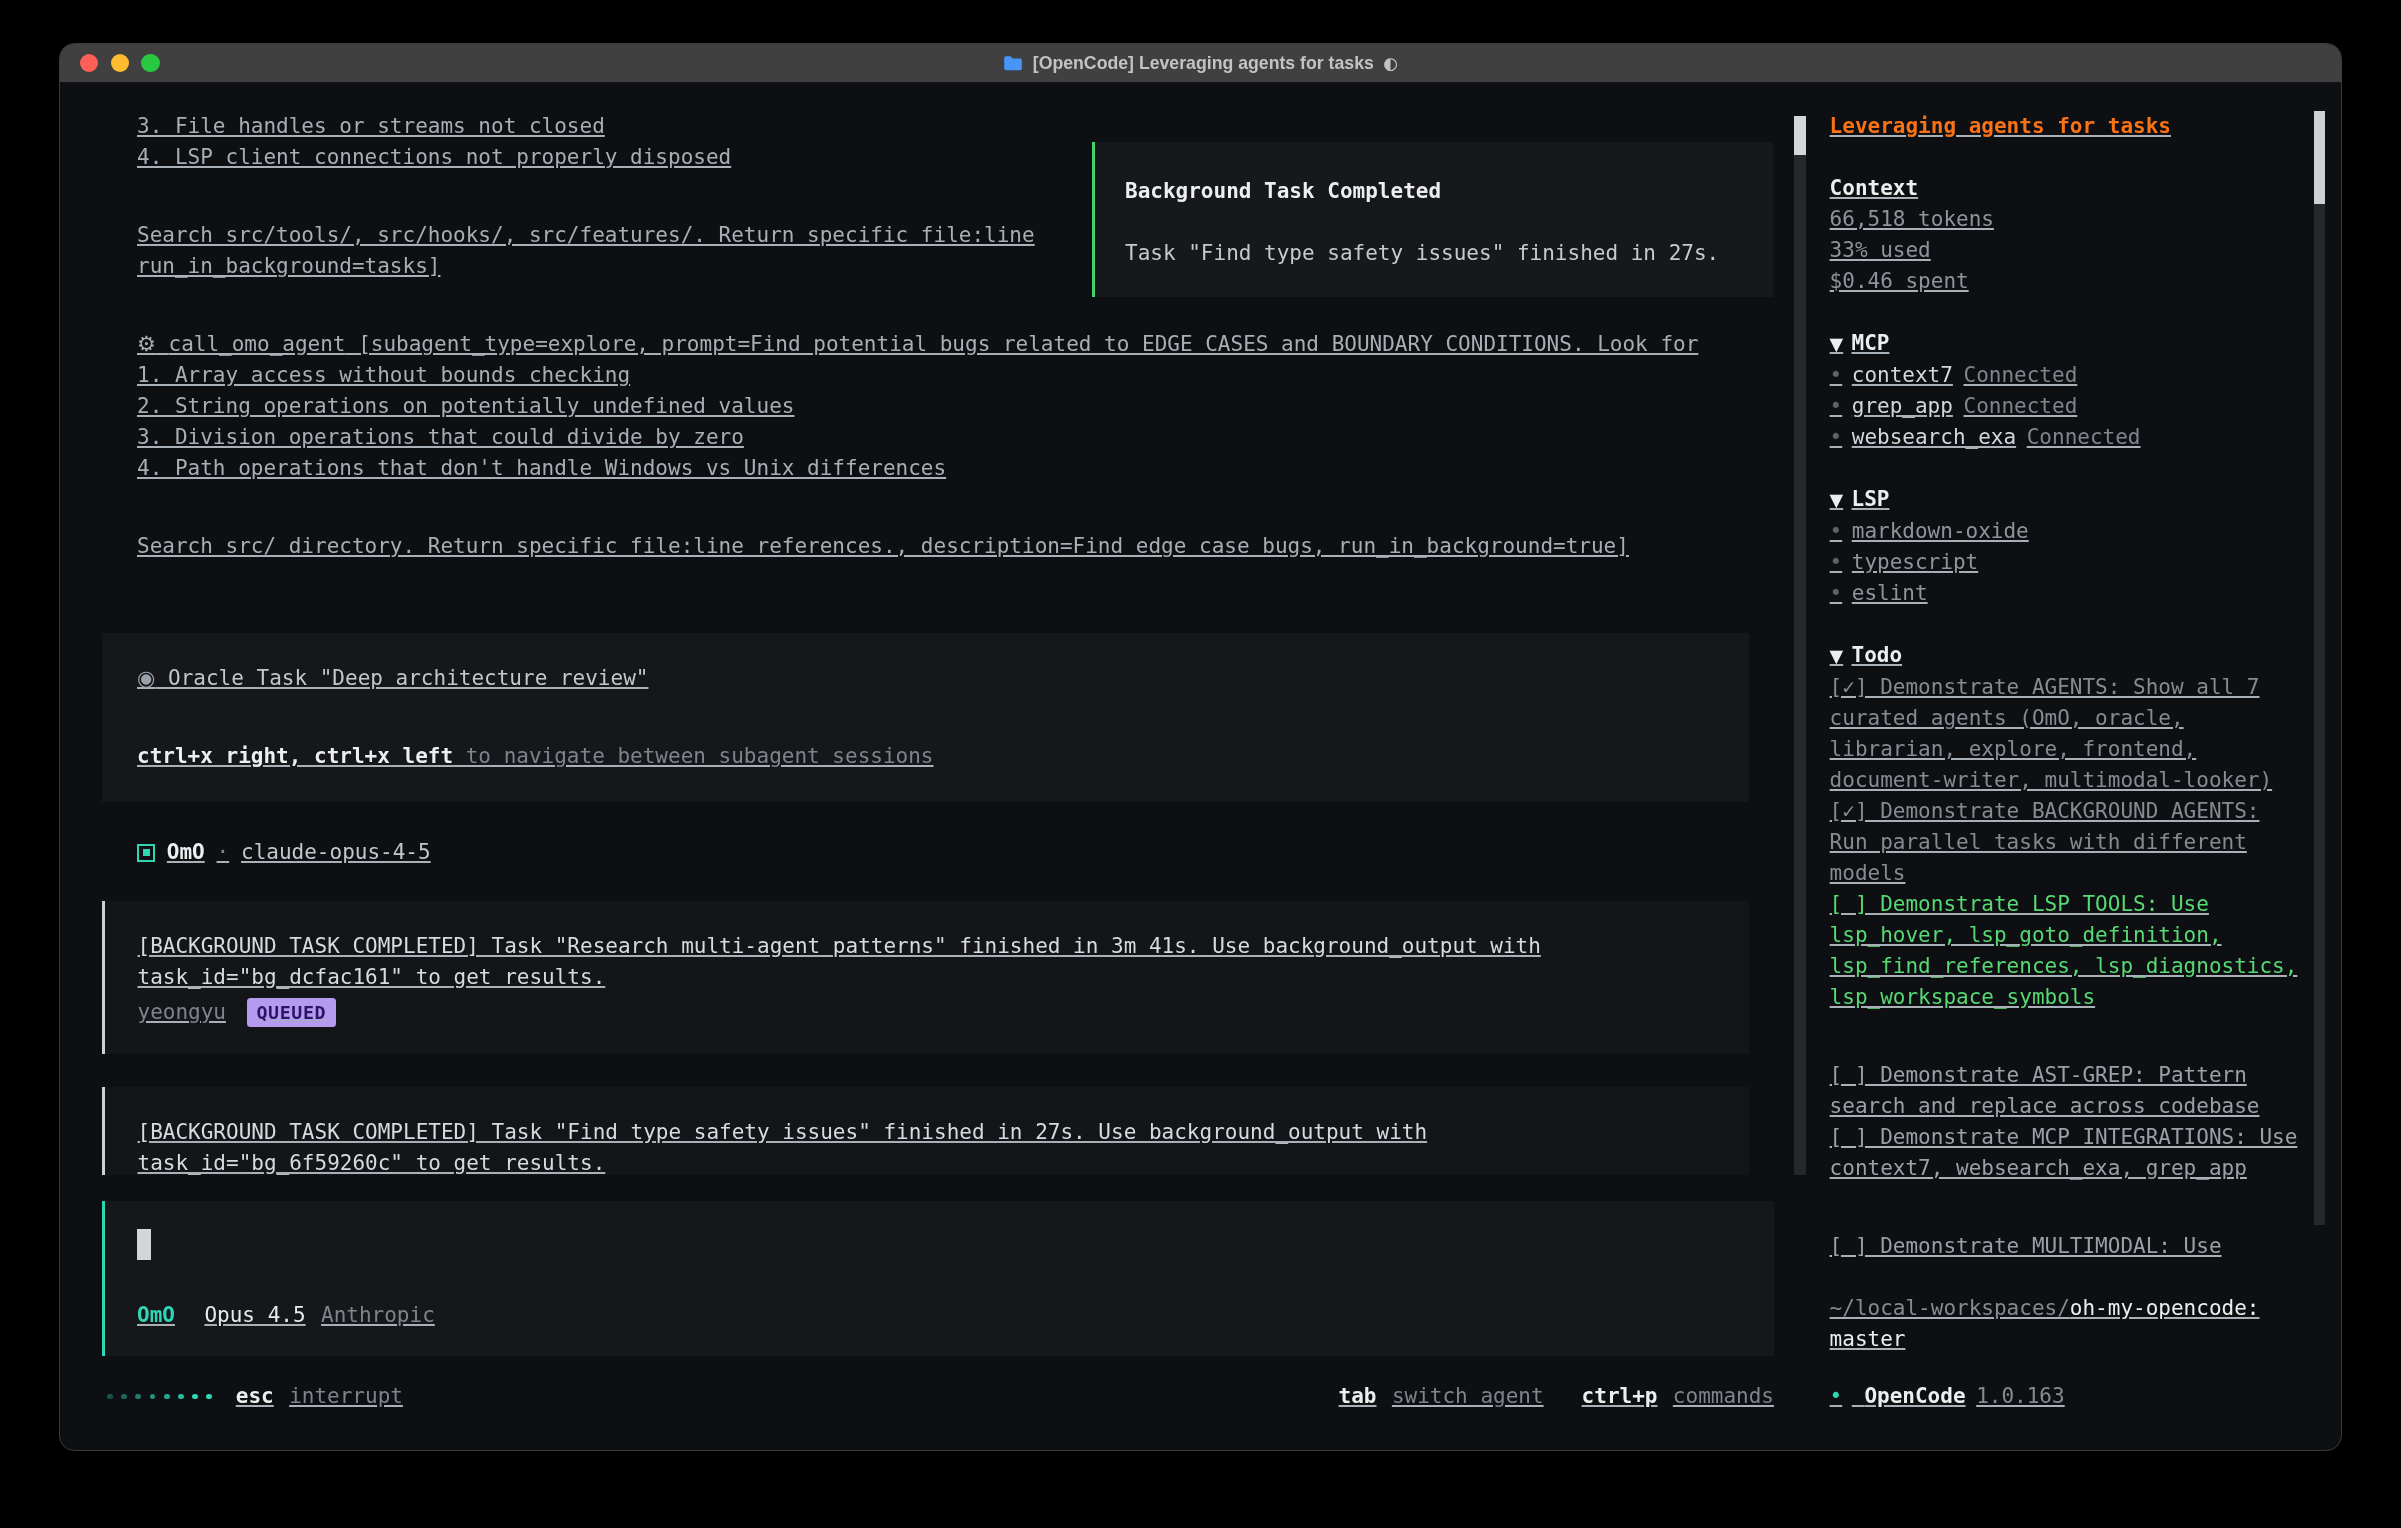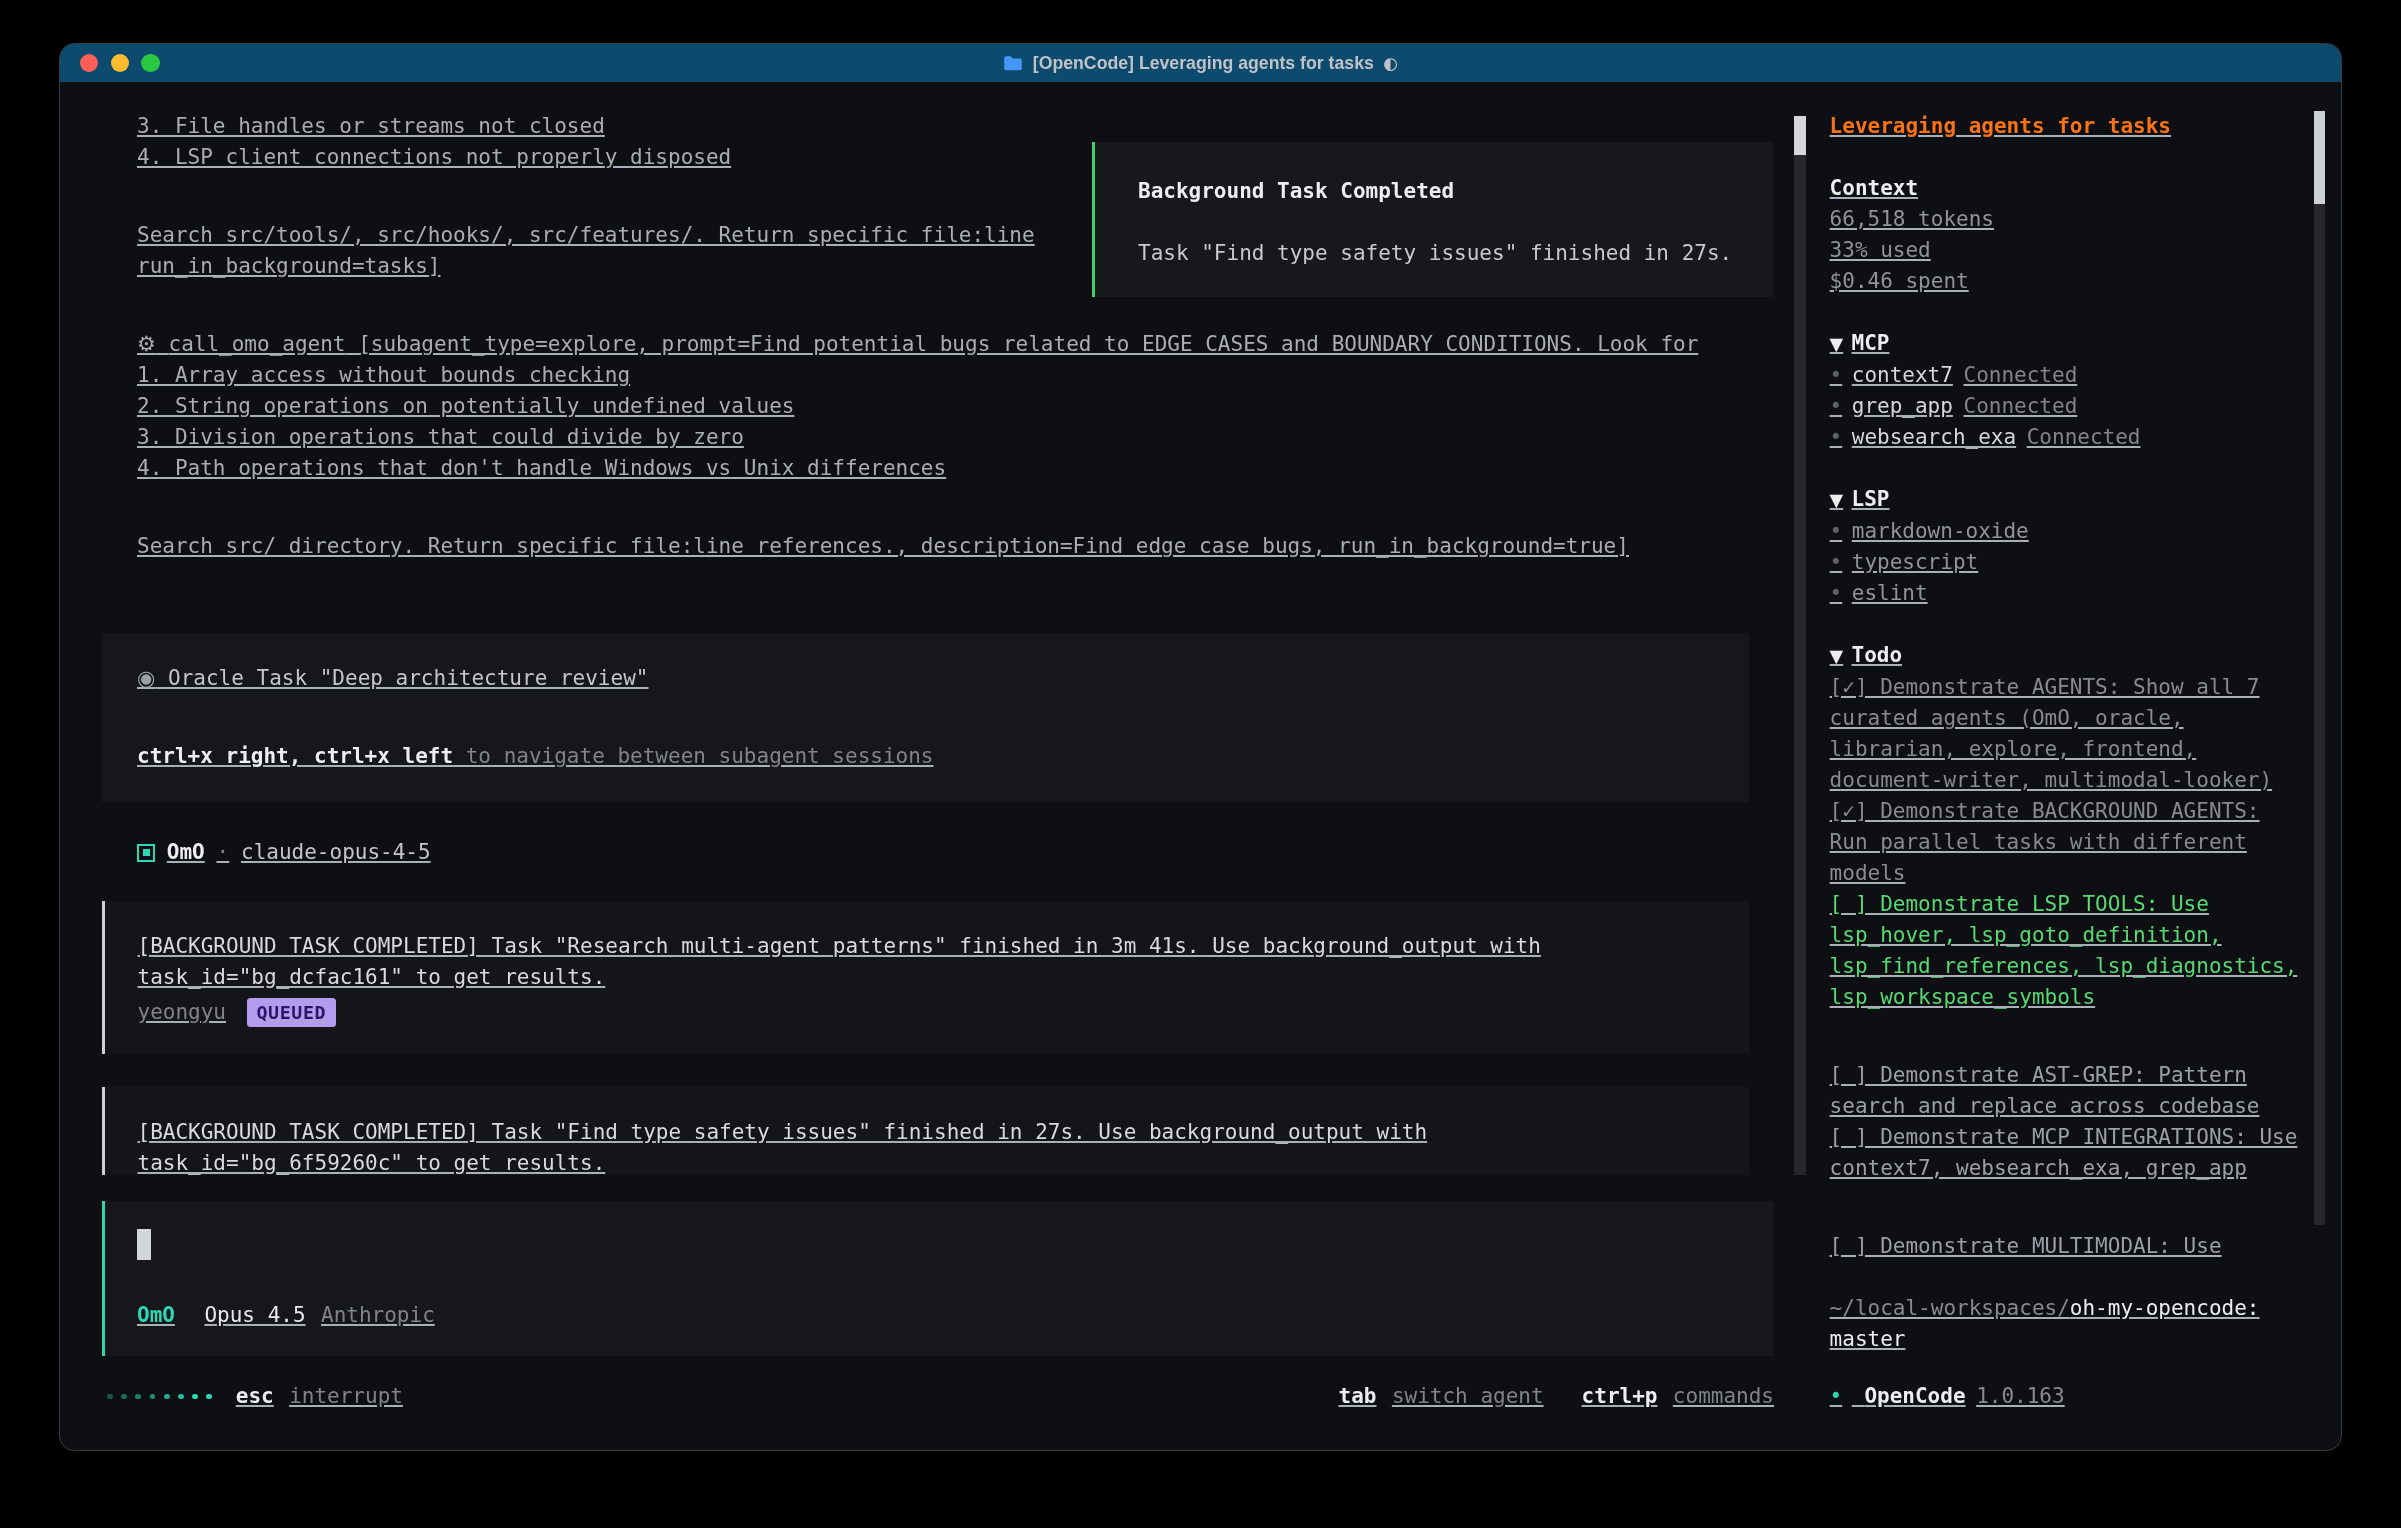--- a/index.html
+++ b/index.html
@@ -2,42 +2,42 @@
 <html style="font-size:9.5px"><head>
 <meta charset="utf-8">
 <style>
   html,body{margin:0;padding:0;background:#000;}
   .stage{position:relative;width:2401px;height:1528px;background:#000;overflow:hidden;
          font-family:"DejaVu Sans Mono","DejaVu Sans",monospace;font-size:21px;color:#aab0b7;}
   .window{position:absolute;left:59px;top:43px;width:2283px;height:1408px;background:#0e0f12;
           border:1.2px solid #3a3a3e;border-radius:15.4px;box-shadow:0 29.5px 83px rgba(0,0,0,.85);
           overflow:hidden;display:flex;flex-direction:column;box-sizing:border-box;}
   
-  .titlebar{flex:0 0 38px;background:#0c4a6e;border-bottom:1.2px solid #141416;position:relative;
+  .titlebar{flex:0 0 38px;background:#404040;border-bottom:1.2px solid #141416;position:relative;
             display:flex;align-items:center;justify-content:center;}
   .traffic{position:absolute;left:20px;top:0;height:100%;display:flex;align-items:center;gap:12.4px;}
   .tl{width:18.3px;height:18.3px;border-radius:50%;display:inline-block;}
   .tl.red{background:#ff5f57;} .tl.yellow{background:#febc2e;} .tl.green{background:#28c840;}
   .title-wrap{display:flex;align-items:center;gap:9.5px;
               font-family:"Liberation Sans",sans-serif;font-weight:700;font-size:17.7px;color:#c2c3c7;}
   .moon{font-family:"DejaVu Sans",sans-serif;font-weight:400;color:#c2c3c7;font-size:16.5px;}
   
   .content{flex:1 1 auto;display:flex;min-height:0;text-decoration:underline;}
   .main{flex:1 1 auto;min-width:0;display:flex;flex-direction:column;position:relative;}
   .scroll-region{flex:1 1 auto;position:relative;overflow:hidden;padding:28px 0 0 77px;}
   .tline{line-height:31px;white-space:pre;}
   .mt1{margin-top:47px;}
   .dim1{color:#a9aeb5;}
   .dim2{color:#7f848c;}
   .bold-white{color:#eceef0;font-weight:bold;}
   .teal{color:#2fd6b5;}
   .glyph{font-family:"DejaVu Sans",sans-serif;}
   
   .notification{position:absolute;top:59px;right:33px;width:681px;height:155px;box-sizing:border-box;
-                background:#17181b;border-left:3.5px solid #45d06c;padding:34px 43px;z-index:5;}
+                background:#17181b;border-left:3.5px solid #45d06c;padding:34px 30px;z-index:5;}
   .notif-title{font-weight:bold;color:#eceef0;line-height:31px;white-space:pre;}
   .notif-body{color:#c6cacf;line-height:31px;margin-top:31px;white-space:pre;}
   
   .oracle-box{margin:71px 0 0 -35px;width:1647px;box-sizing:border-box;background:#16171a;
               padding:30px 23.6px 30px 35px;}
   .oracle-icon{color:#9aa0a7;font-family:"DejaVu Sans",sans-serif;}
   .oracle-title{color:#c3c7cc;}
   
   .agent-header{margin-top:35px;display:flex;align-items:center;gap:11.8px;line-height:31px;}
   .omo-icon{width:14px;height:14px;border:2.4px solid #2fd6b5;display:inline-block;position:relative;flex:0 0 auto;}

